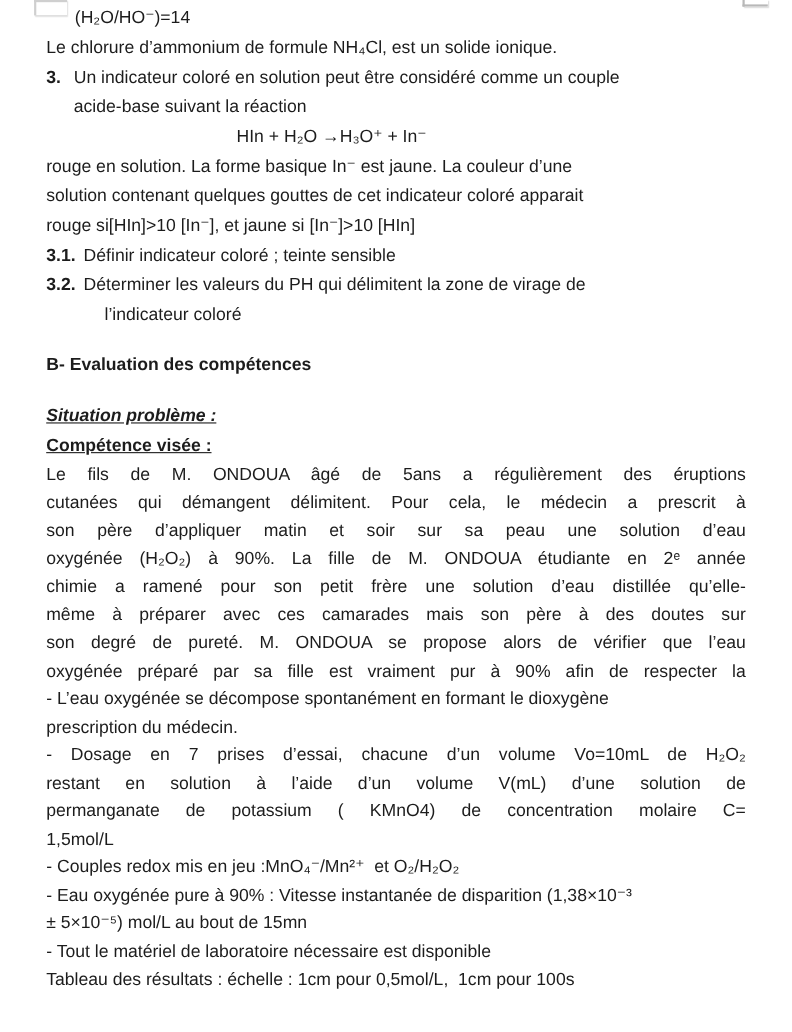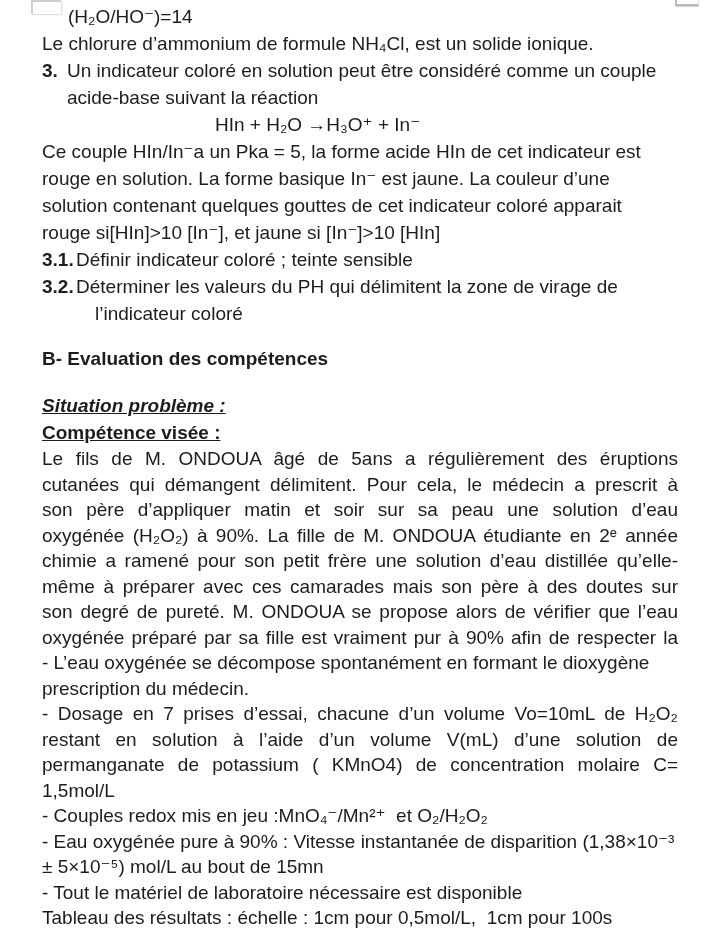--- a/index.html
+++ b/index.html
@@ -4,21 +4,21 @@
 <style>
   html,body{margin:0;padding:0;background:#ffffff;}
   #page{
     position:relative;
     width:720px;height:938px;
     box-sizing:border-box;
     background:#ffffff;
     padding:3px 42px 0 42px;
     overflow:hidden;
     font-family:"Liberation Sans","DejaVu Sans",sans-serif;
-    font-size:19px;
+    font-size:16px;
     color:#1c1c1c;
   }
   .line{line-height:27px;min-height:27px;}
   .lh2{line-height:25.5px;min-height:25.5px;}
   .nw{white-space:pre;}
   .j{text-align:justify;text-align-last:justify;}
   .b{font-weight:bold;}
   .u{text-decoration:underline;}
   .mk{display:inline-block;}
   .crop-mark{position:absolute;}
@@ -38,21 +38,20 @@
 
 <div id="page">
   <div id="mark-tl" class="crop-mark"></div>
   <div id="mark-tr" class="crop-mark"></div>
   <div id="content">
       <div class="line nw" style="padding-left: 26px;"><span>(H₂O/HO⁻)=14</span></div>
       <div class="line nw"><span>Le chlorure d’ammonium de formule NH₄Cl, est un solide ionique.</span></div>
       <div class="line nw"><span class="b mk" style="min-width: 25px;">3.</span><span>Un indicateur coloré en solution peut être considéré comme un couple</span></div>
       <div class="line nw" style="padding-left: 25px;"><span>acide-base suivant la réaction</span></div>
       <div class="line nw" style="padding-left: 173px;"><span>HIn + H₂O →H₃O⁺ + In⁻</span></div>
-      <div class="line nw"><span>Ce couple HIn/In⁻a un Pka = 5, la forme acide HIn de cet indicateur est</span></div>
       <div class="line nw"><span>rouge en solution. La forme basique In⁻ est jaune. La couleur d’une</span></div>
       <div class="line nw"><span>solution contenant quelques gouttes de cet indicateur coloré apparait</span></div>
       <div class="line nw"><span>rouge si[HIn]&gt;10 [In⁻], et jaune si [In⁻]&gt;10 [HIn]</span></div>
       <div class="line nw"><span class="b mk" style="min-width: 34px;">3.1.</span><span>Définir indicateur coloré ; teinte sensible</span></div>
       <div class="line nw"><span class="b mk" style="min-width: 34px;">3.2.</span><span>Déterminer les valeurs du PH qui délimitent la zone de virage de</span></div>
       <div class="line nw" style="padding-left: 53px;"><span>l’indicateur coloré</span></div>
       <div class="line nw" style="margin-top: 18px;"><span class="b">B- Evaluation des compétences</span></div>
       <div class="line nw" style="margin-top: 20px; font-style: italic;"><span class="b u">Situation problème :</span></div>
       <div class="line nw" style=""><span class="b u">Compétence visée :</span></div>
       <div class="line j lh2"><span>Le fils de M. ONDOUA âgé de 5ans a régulièrement des éruptions</span></div>

